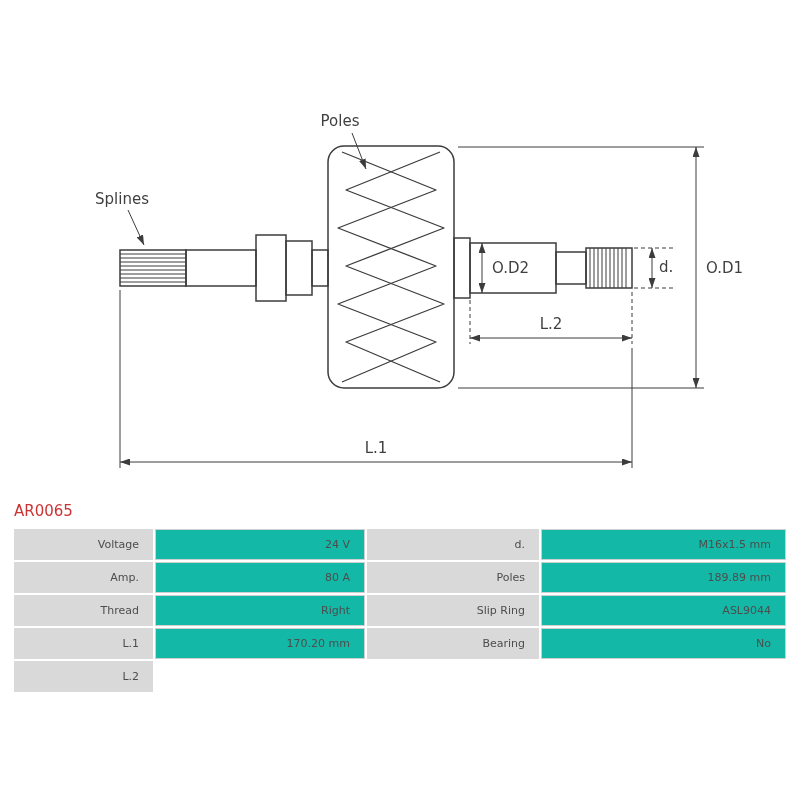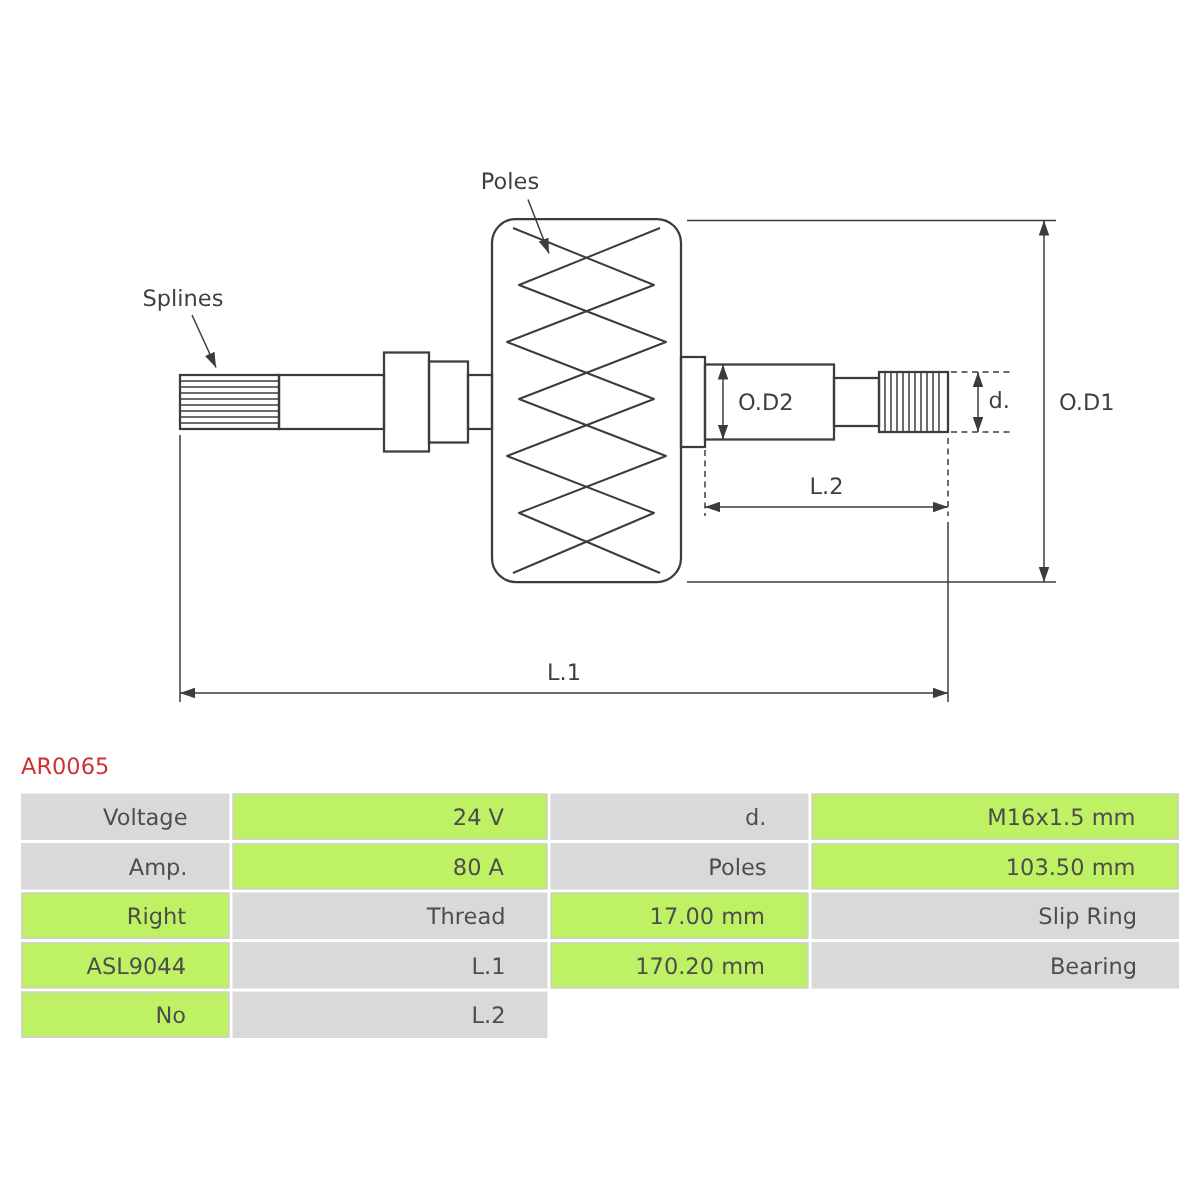--- a/index.html
+++ b/index.html
@@ -20,26 +20,26 @@
     grid-template-columns:139px 210px 172px 245px;
     grid-auto-rows:31px;
     gap:2px;
     width:772px;
     margin-left:14px;
   }
   .cell {
     display:flex;
     align-items:center;
     justify-content:flex-end;
-    padding-right:28px;
-    font-size:15px;
+    padding-right:14px;
+    font-size:11px;
     color:#4d4d4d;
   }
   .cell.label { background:#d9d9d9; }
-  .cell.value { background:#bef264; border:1px solid #cfcfcf; }
+  .cell.value { background:#14b8a6; border:1px solid #cfcfcf; }
   .cell.blank { background:transparent; border:none; }
 </style>
 </head>
 <body>
 
 <div class="diagram">
   <svg width="800" height="492" viewBox="0 0 800 492">
     <defs>
       <marker id="ah" viewBox="0 0 10 7" refX="10" refY="3.5" markerWidth="10" markerHeight="7" orient="auto-start-reverse">
         <polygon points="0 0, 10 3.5, 0 7" fill="#3c3c3c"></polygon>
@@ -130,25 +130,24 @@
 
   <div class="cell label">Voltage</div>
   <div class="cell value">24 V</div>
   <div class="cell label">d.</div>
   <div class="cell value">M16x1.5 mm</div>
 
   <div class="cell label">Amp.</div>
   <div class="cell value">80 A</div>
   <div class="cell label">Poles</div>
 
-  <div class="cell value">103.50 mm</div>
+  <div class="cell value">189.89 mm</div>
+  <div class="cell label">Thread</div>
   <div class="cell value">Right</div>
-  <div class="cell label">Thread</div>
 
-  <div class="cell value">17.00 mm</div>
   <div class="cell label">Slip Ring</div>
   <div class="cell value">ASL9044</div>
 
   <div class="cell label">L.1</div>
   <div class="cell value">170.20 mm</div>
   <div class="cell label">Bearing</div>
   <div class="cell value">No</div>
 
   <div class="cell label">L.2</div>
   <div class="cell blank"></div>

